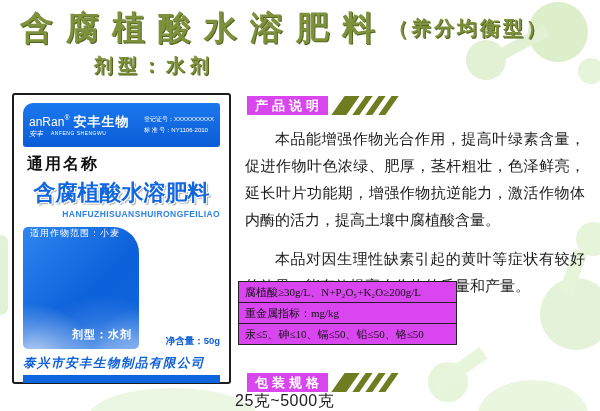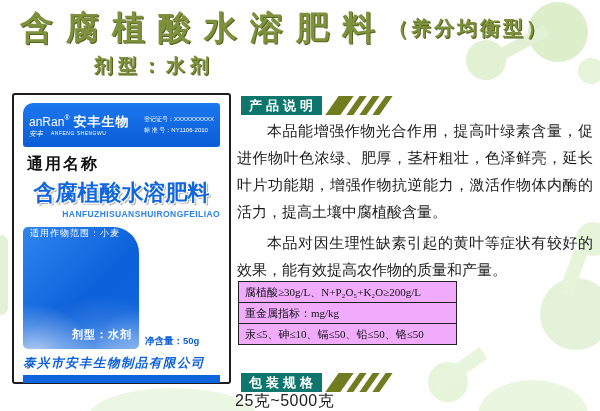--- a/index.html
+++ b/index.html
@@ -69,53 +69,53 @@
       radial-gradient(120% 95% at 70% 115%, rgba(255,255,255,.5) 0%, rgba(255,255,255,.12) 40%, rgba(255,255,255,0) 62%),
       radial-gradient(70% 60% at 100% 100%, rgba(255,255,255,.35) 0%, rgba(255,255,255,0) 55%),
       linear-gradient(135deg,#2f86ef 0%,#0d61da 55%,#0f66de 100%);
   }
   .crop-scope{
     position:absolute;left:7px;top:0;color:#fff;font-size:9px;letter-spacing:1px;white-space:nowrap;
   }
   .dosage-form{
     position:absolute;right:7px;bottom:7px;color:#fff;font-size:11px;font-weight:bold;letter-spacing:1px;
   }
-  .lines-col{flex:1;display:flex;flex-direction:column;align-items:flex-start;padding-left:6px;box-sizing:border-box;}
+  .lines-col{flex:1;display:flex;flex-direction:column;align-items:flex-end;padding-left:6px;box-sizing:border-box;}
   .speed-lines{
     height:103px;
     background:repeating-linear-gradient(to bottom,#2a2a2a 0 1.4px,transparent 1.4px 4.1px);
     -webkit-mask-image:linear-gradient(to right,rgba(0,0,0,.25),#000 60%);
     mask-image:linear-gradient(to right,rgba(0,0,0,.25),#000 60%);
   }
   .net-content{
     margin-top:5px;text-align:center;color:#0d5fd8;font-size:9.5px;font-weight:bold;white-space:nowrap;
   }
   .company-name{
     margin-top:6px;text-align:left;color:#0d5fd8;font-size:12.5px;font-weight:bold;
     font-style:italic;letter-spacing:1.5px;white-space:nowrap;
     font-family:"Liberation Serif","DejaVu Serif",serif;
   }
   .bottom-bar{height:8px;background:#0d64dc;margin-top:3px;}
   
   .right-col{position:absolute;left:233px;top:96px;width:364px;height:315px;z-index:2;}
   .section-header{position:absolute;left:8px;display:flex;align-items:stretch;height:19px;}
   .badge{
-    background:#0f766e;color:#fff;font-weight:bold;font-size:13px;
-    letter-spacing:4px;padding:0 5px 0 8px;display:flex;align-items:center;white-space:nowrap;
+    background:#d946ef;color:#fff;font-weight:bold;font-size:13px;
+    letter-spacing:4px;padding:0 5px 0 8px;display:flex;align-items:center;white-space:nowrap;margin-left:6px;
   }
   .stripes{display:flex;margin-left:10px;}
   .stripe{background:#6f7d20;transform:skewX(-35deg);margin-right:6px;}
   .stripe.wide{width:15px;}
   .stripe.thin{width:7px;}
   .desc-text{position:absolute;left:0;top:17px;width:364px;color:#1b1b1b;
     font-size:15px;line-height:27px;text-align:justify;}
-  .desc-text p{margin:4px;text-indent:2em;}
+  .desc-text p{margin:12px;text-indent:2em;}
   .ing-table{
     position:absolute;left:5px;top:185px;width:219px;
-    border:1.5px solid #222;background:#f0abfc;box-sizing:border-box;
+    border:1.5px solid #222;background:#d946ef;box-sizing:border-box;
   }
   .ing-row{
     padding:3px 6px;font-size:11px;color:#111;white-space:nowrap;
     font-family:"Liberation Serif","DejaVu Serif",serif;
     border-bottom:1px solid #222;height:14px;line-height:14px;
   }
   .ing-row:last-child{border-bottom:none;}
   .pack-value{position:absolute;left:2px;top:295px;font-size:16px;color:#222;letter-spacing:0.5px;}
   .hdr-desc{top:0;}
   .hdr-ing{top:166px;}

